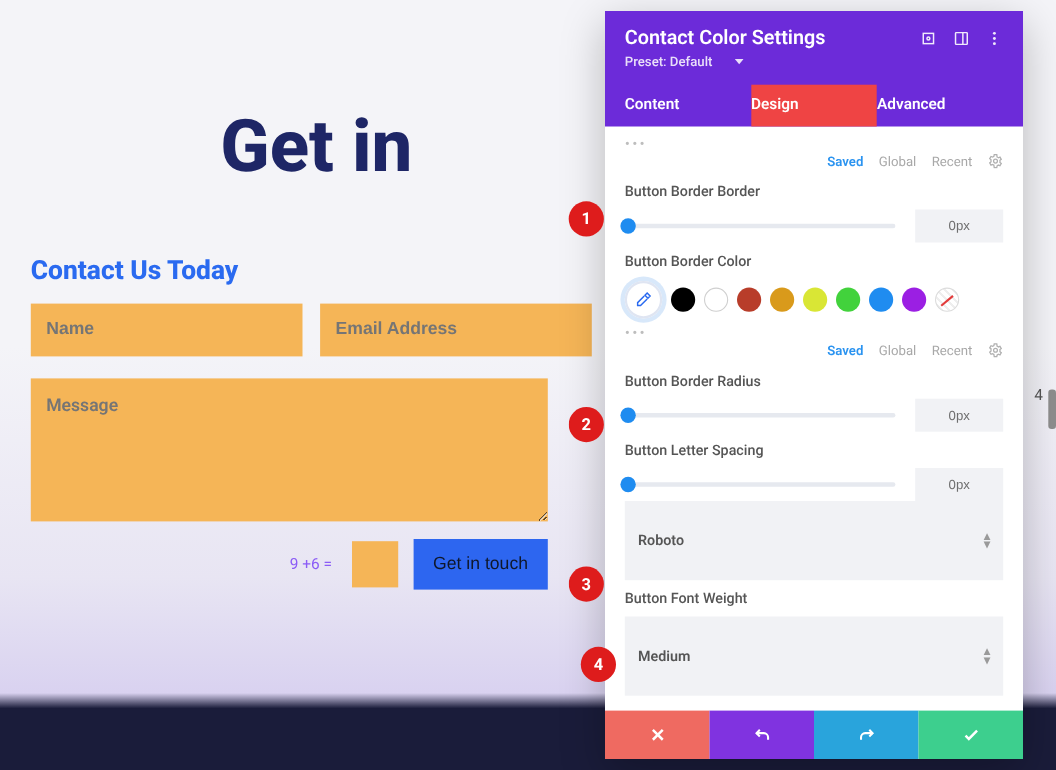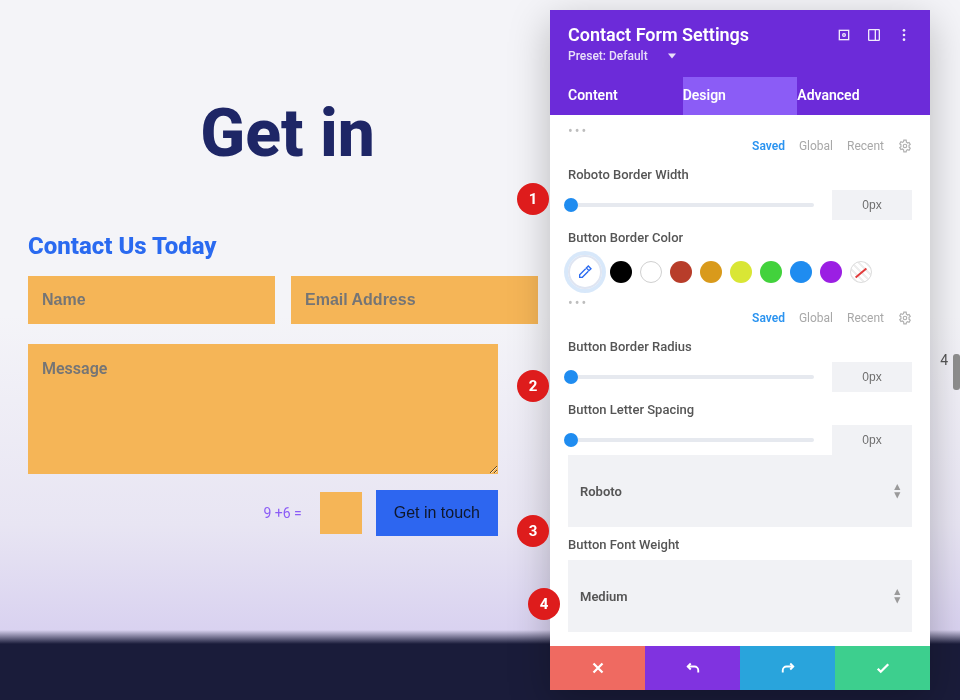--- a/index.html
+++ b/index.html
@@ -21,21 +21,21 @@
 
   
   .panel { position:absolute; top:10px; right:30px; width:380px; height:680px; background:#fff; box-shadow:0 12px 40px rgba(0,0,0,.25); border-radius:4px; display:flex; flex-direction:column; }
   .phead { background:#6c2bd9; color:#fff; padding:14px 18px 0; }
   .phead-top { display:flex; align-items:center; }
   .ptitle { font-size:18px; font-weight:600; flex:1;}
   .phead-icon { width:16px; height:16px; margin-left:14px; opacity:.9; }
   .preset { font-size:12px; opacity:.85; font-weight:500; margin-top:4px; display:flex; align-items:center; gap:20px; cursor:pointer;}
   .tabs { display:flex; margin-top:14px;}
   .tab { flex:1; text-align:left; padding:10px 0 12px; font-size:14px; font-weight:600; color:#fff; cursor:pointer; }
-  .tab.active { background:#8b5cf6; }
+  .tab.active { background:#ef4444; }
 
   .pbody { flex:1; overflow:auto; padding: 8px 18px 18px; font-size:13px; color:#4a4a4a; position:relative;}
   .dots3 { color:#bdbdbd; letter-spacing:2px; font-size:14px; }
   .tags-row { display:flex; gap:14px; justify-content:flex-end; align-items:center; margin-bottom:14px; font-size:12px; }
   .tag-saved { color:#2a93f0; font-weight:600; }
   .tag-muted { color:#a8a8a8; }
   .gear-icon { width:14px; height:14px; }
 
   .opt-label { color:#555; font-weight:500; margin:10px 0 8px; font-size:13px;}
   .slider-row { display:flex; align-items:center; gap:18px; }
@@ -91,21 +91,21 @@
     </div>
   </div>
 </div>
 
 <div class="scroll-stub"></div>
 <div class="floating4">4</div>
 
 <div class="panel">
   <div class="phead">
     <div class="phead-top">
-      <div class="ptitle">Contact Form Settings</div>
+      <div class="ptitle">Contact Color Settings</div>
       <svg class="phead-icon" viewBox="0 0 24 24" fill="none" stroke="#fff" stroke-width="2">
           <rect x="5" y="5" width="14" height="14"></rect>
           <circle cx="12" cy="12" r="2"></circle>
         </svg>
       <svg class="phead-icon" viewBox="0 0 24 24" fill="none" stroke="#fff" stroke-width="2">
           <rect x="4" y="4" width="16" height="16" rx="1"></rect>
           <line x1="14" y1="4" x2="14" y2="20"></line>
         </svg>
       <svg class="phead-icon" viewBox="0 0 24 24" fill="#fff">
           <circle cx="12" cy="5" r="2"></circle>
@@ -131,21 +131,21 @@
     <div class="tags-row">
       <span class="tag-saved">Saved</span>
       <span class="tag-muted">Global</span>
       <span class="tag-muted">Recent</span>
       <svg class="gear-icon" viewBox="0 0 24 24" fill="none" stroke="#b0b0b0" stroke-width="2">
           <circle cx="12" cy="12" r="3"></circle>
           <path d="M19 12a7 7 0 0 0-.1-1.2l2.1-1.6-2-3.4-2.5 1a7 7 0 0 0-2-1.2L14 2h-4l-.5 2.6a7 7 0 0 0-2 1.2l-2.5-1-2 3.4 2.1 1.6A7 7 0 0 0 5 12c0 .4 0 .8.1 1.2l-2.1 1.6 2 3.4 2.5-1c.6.5 1.3.9 2 1.2L10 22h4l.5-2.6c.7-.3 1.4-.7 2-1.2l2.5 1 2-3.4-2.1-1.6c.1-.4.1-.8.1-1.2z"></path>
         </svg>
     </div>
 
-    <div class="opt-label">Roboto Border Width</div>
+    <div class="opt-label">Button Border Border</div>
     <div class="slider-row">
       <div class="slider">
           <div class="thumb"></div>
         </div>
       <input class="val-box" value="0px" style="">
     </div>
 
     <div class="opt-label">Button Border Color</div>
     <div class="swatch-row">
       <div class="picker">

